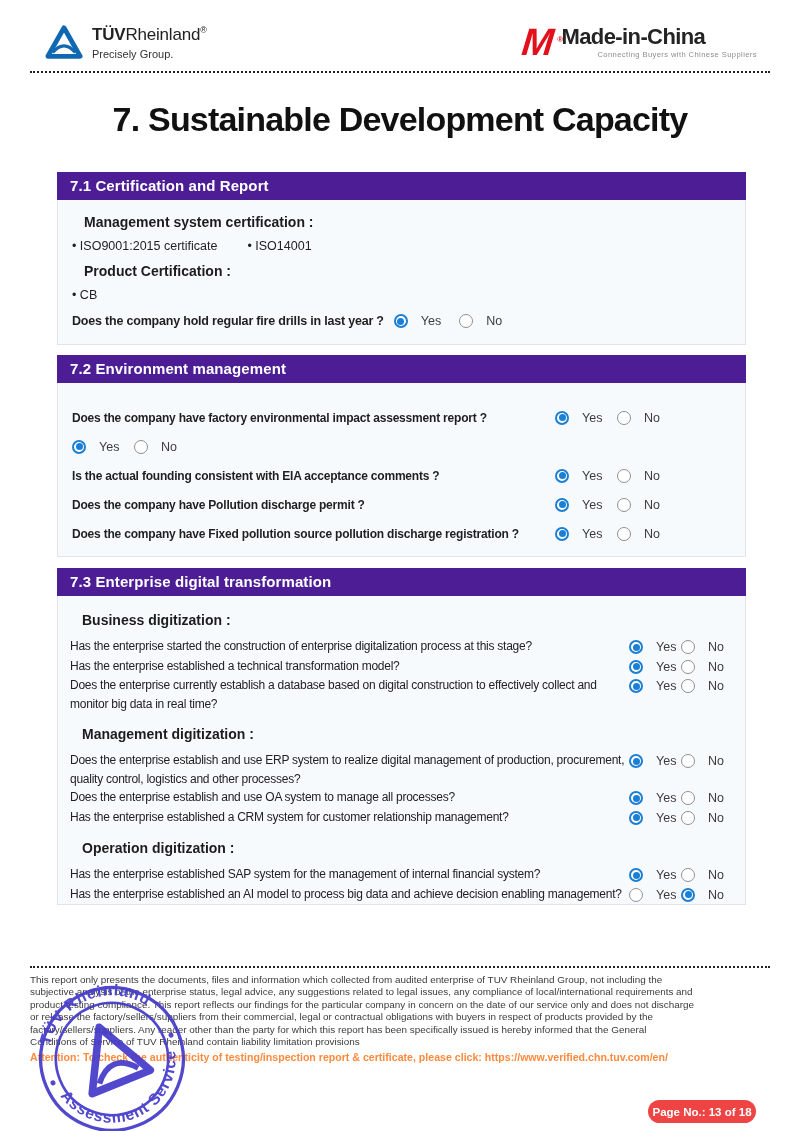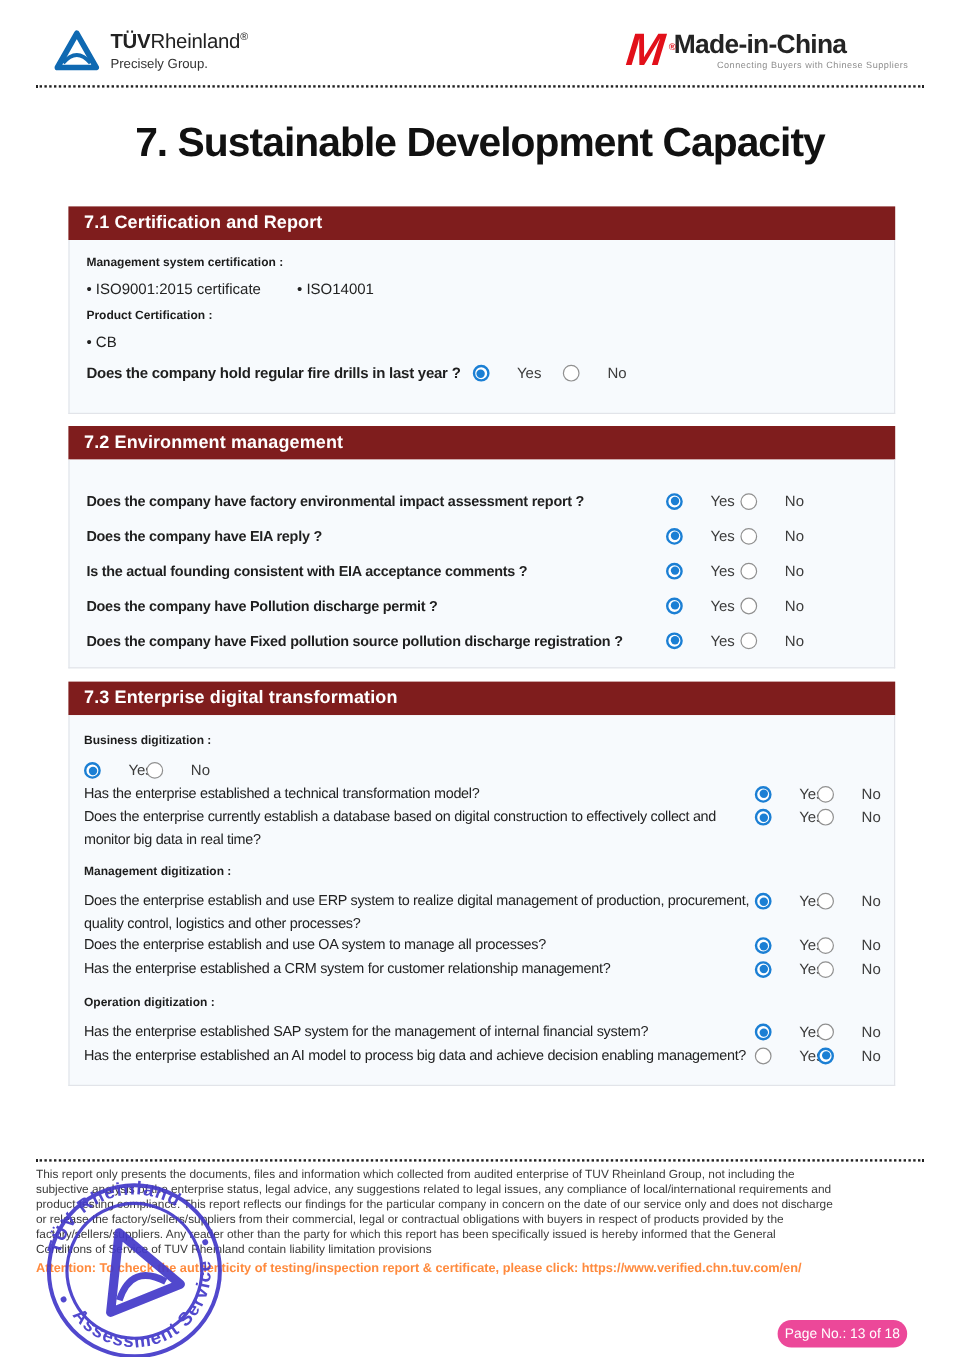--- a/index.html
+++ b/index.html
@@ -19,59 +19,59 @@
   .mic-m .reg{position:absolute;top:-2px;right:-9px;font-size:8px;font-style:normal;transform:skewX(6deg);}
   .mic-text .brand{font-size:22px;font-weight:bold;color:#242424;letter-spacing:-0.6px;line-height:22px;}
   .mic-text .tagline{font-size:7.6px;color:#8d8d8d;letter-spacing:0.4px;margin-top:2px;white-space:nowrap;margin-left:36px;}
   .dotline{position:absolute;left:30px;width:740px;border-top:2px dotted #222;height:0;}
   .dot1{top:71px;} .dot2{top:966px;}
   
   .page-title{position:absolute;top:100px;left:0;width:800px;text-align:center;
     font-size:34px;font-weight:bold;letter-spacing:-0.8px;color:#111;}
   
   .panel{position:absolute;left:57px;width:689px;}
-  .panel-header{height:28px;line-height:28px;background:#7f1d1d;color:#fff;
+  .panel-header{height:28px;line-height:28px;background:#4c1d95;color:#fff;
     font-size:15px;font-weight:bold;padding-left:13px;letter-spacing:0.1px;}
   .panel-body{background:#f7fafd;border:1px solid #e2e4e9;border-top:none;
     box-sizing:border-box;padding:10px 14px;}
   .p1{top:172px;} .p1 .panel-body{height:145px;}
   .p2{top:355px;} .p2 .panel-body{height:174px;padding-top:20px;}
   .p3{top:568px;} .p3 .panel-body{height:309px;padding:12px 12px;}
-  .grp-label{font-size:10px;font-weight:bold;color:#1c1c1c;margin:4px 0 9px;}
+  .grp-label{font-size:14px;font-weight:bold;color:#1c1c1c;margin:4px 12px 9px;}
   .bullet-row{display:flex;gap:30px;margin:0 0 10px;}
   .bullet-item{font-size:12.5px;color:#222;}
   .bullet-item::before{content:"• ";font-size:12.5px;}
   
   .q-inline{display:flex;align-items:center;margin-top:12px;font-size:12.5px;}
   .q-inline .q{font-weight:bold;letter-spacing:-0.2px;white-space:nowrap;}
   .row2{display:flex;align-items:center;height:29px;}
   .row2 .q{width:483px;font-size:12px;font-weight:bold;letter-spacing:-0.2px;white-space:nowrap;}
   .row3{display:flex;align-items:flex-start;line-height:18.5px;}
   .row3 .q{flex:1;font-size:12px;letter-spacing:-0.25px;color:#222;}
   .grp3{margin-bottom:13px;}
   .radios{display:flex;flex-shrink:0;}
   .q-inline .radios{margin-left:10px;}
   .row2 .radios .opt{width:62px;}
   .row3 .radios{width:104px;padding-top:1px;}
   .row3 .radios .opt{width:52px;}
-  .opt{display:flex;align-items:center;gap:23px;}
+  .opt{display:flex;align-items:center;gap:13px;}
   .q-inline .opt{margin-right:18px;}
   .radio{width:14px;height:14px;border-radius:50%;border:1.5px solid #909090;background:#fff;box-sizing:border-box;flex-shrink:0;}
   .radio.checked{border:2px solid #1b7fd4;position:relative;}
   .radio.checked::after{content:"";position:absolute;left:1.5px;top:1.5px;width:7px;height:7px;border-radius:50%;background:#1b7fd4;}
   .radio-label{font-size:12.5px;color:#3c3c3c;}
   
   .disclaimer{position:absolute;left:30px;top:974px;width:744px;}
   .disclaimer .line{font-size:9.9px;line-height:12.4px;color:#3a3a3a;white-space:nowrap;}
   .attention{position:absolute;left:30px;top:1051px;width:744px;
     font-size:10.6px;font-weight:bold;color:#ff8a3d;white-space:nowrap;}
   .stamp{position:absolute;left:36px;top:983px;width:152px;height:152px;
     transform:rotate(-22deg);opacity:0.92;}
   .page-badge{position:absolute;left:648px;top:1100px;width:108px;height:23px;
-    background:#ec4899;border-radius:11.5px;color:#fff;font-size:11.5px;font-weight:normal;
+    background:#ef4444;border-radius:11.5px;color:#fff;font-size:11.5px;font-weight:bold;
     display:flex;align-items:center;justify-content:center;}
 </style>
 </head>
 <body>
 
 <div class="hdr">
   <div class="hdr-left">
     <svg width="38" height="36" viewBox="0 0 40 36">
       <path d="M20 3 L37 33 L3 33 Z" fill="none" stroke="#0f69b2" stroke-width="5" stroke-linejoin="round"></path>
       <path d="M8 29 Q20 15 32 29" stroke="#0f69b2" stroke-width="3.5" fill="none"></path>
@@ -131,21 +131,20 @@
             <span class="radio checked"></span>
             <span class="radio-label">Yes</span>
           </span>
         <span class="opt">
             <span class="radio"></span>
             <span class="radio-label">No</span>
           </span>
       </span>
     </div>
     <div class="row2">
-      <span class="q">Does the company have EIA reply ?</span>
       <span class="radios">
         <span class="opt">
             <span class="radio checked"></span>
             <span class="radio-label">Yes</span>
           </span>
         <span class="opt">
             <span class="radio"></span>
             <span class="radio-label">No</span>
           </span>
       </span>
@@ -192,20 +191,21 @@
   </div>
 </section>
 
 <section class="panel p3">
   <div class="panel-header">7.3 Enterprise digital transformation</div>
   <div class="panel-body">
 
     <div class="grp3">
       <div class="grp-label">Business digitization :</div>
       <div class="row3">
+        <span class="q">Has the enterprise started the construction of enterprise digitalization process at this stage?</span>
         <span class="radios">
           <span class="opt">
               <span class="radio checked"></span>
               <span class="radio-label">Yes</span>
             </span>
           <span class="opt">
               <span class="radio"></span>
               <span class="radio-label">No</span>
             </span>
         </span>

